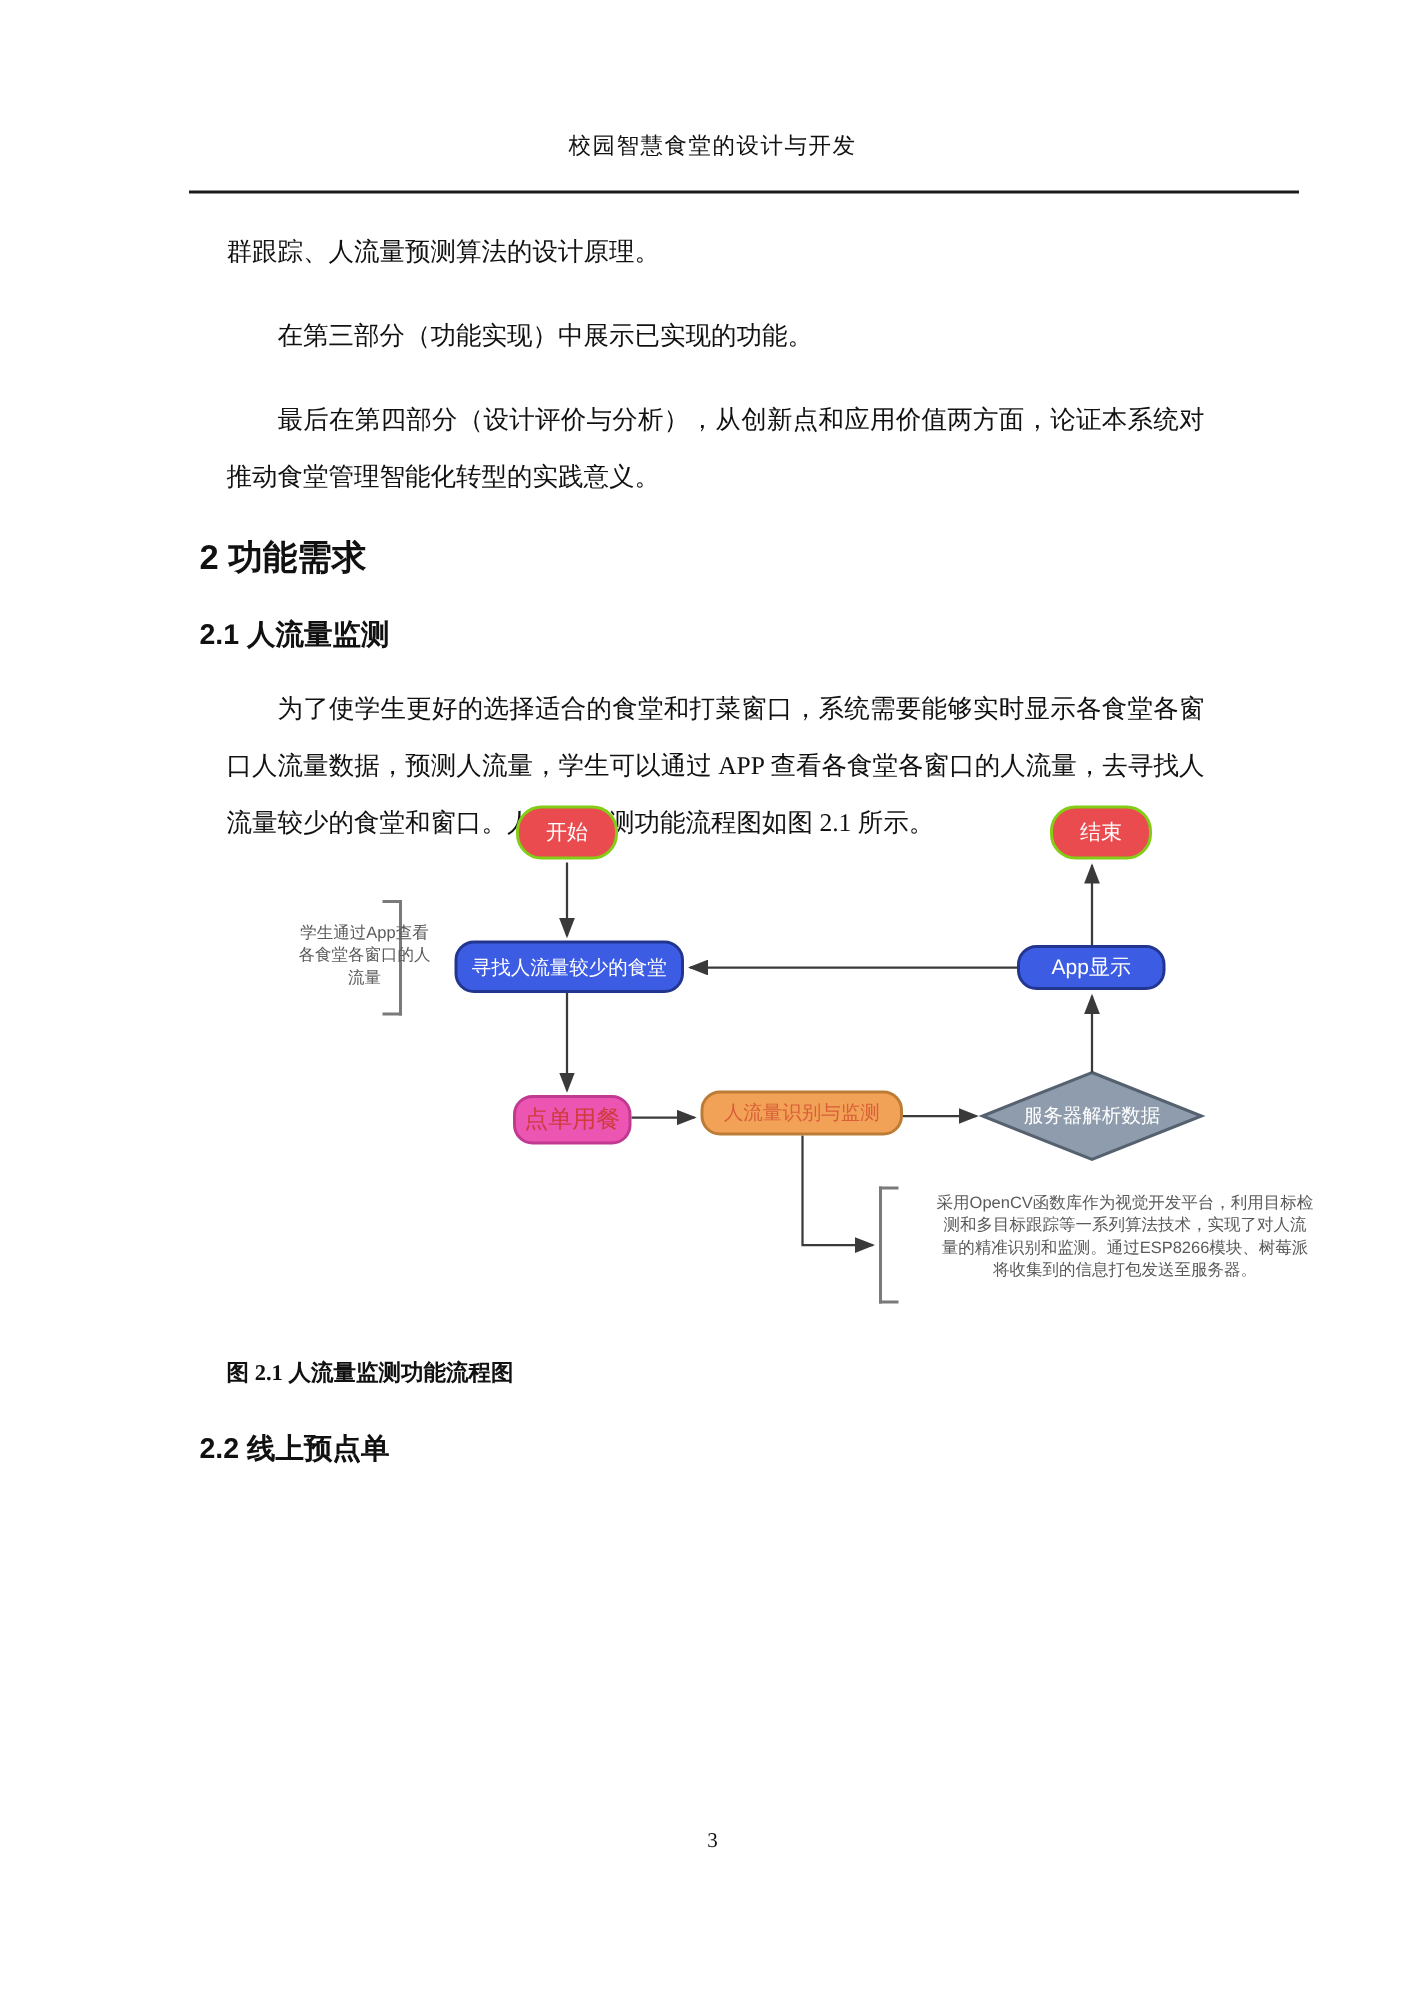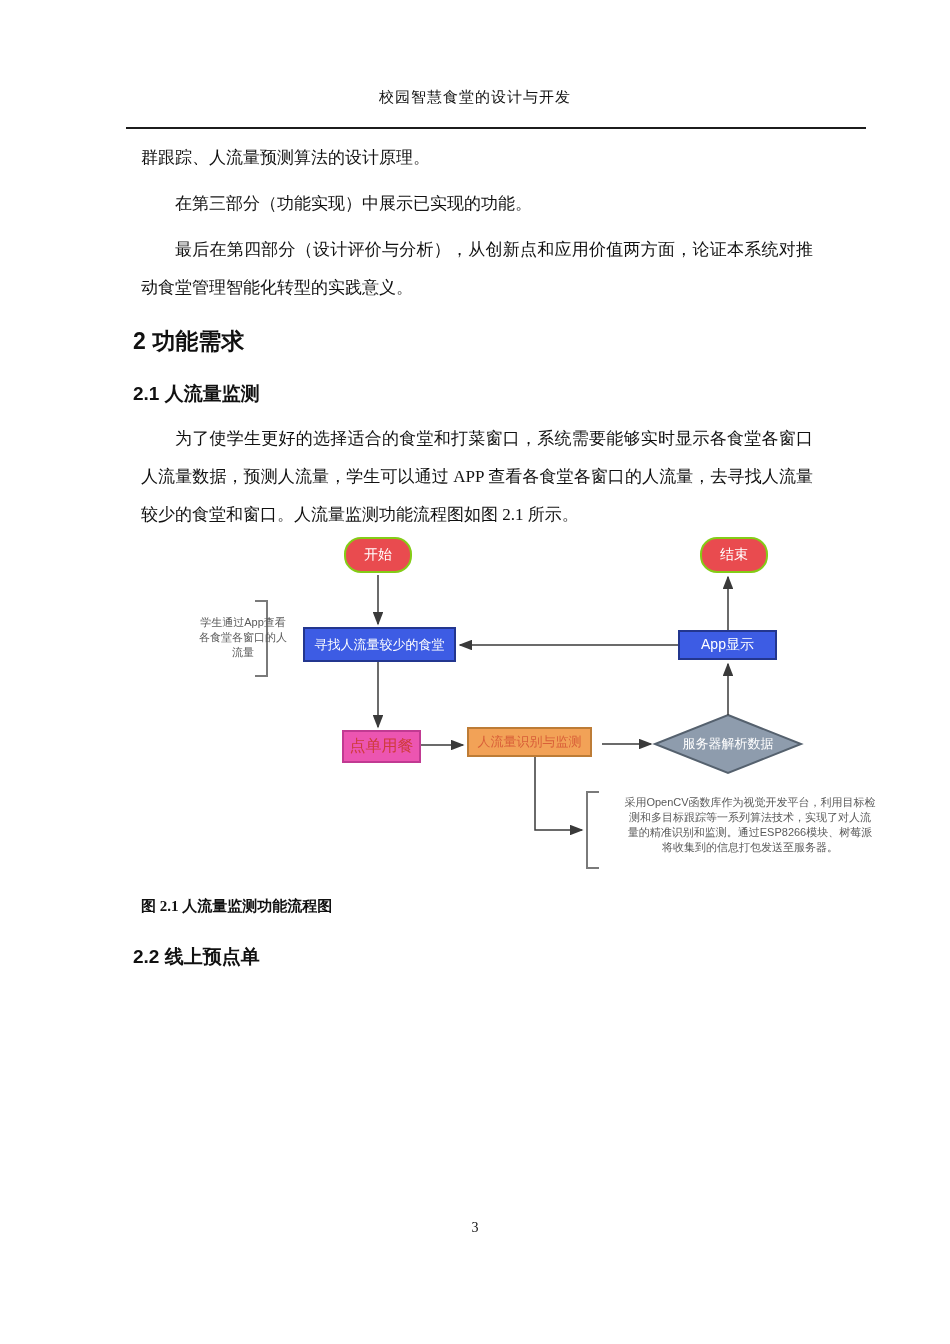--- a/index.html
+++ b/index.html
@@ -9,44 +9,44 @@
     font-family:"Liberation Serif","DejaVu Serif",serif;color:#111;
   }
   
   .doc-title{position:absolute;top:88px;left:0;width:100%;text-align:center;
     font-size:15px;letter-spacing:1px;}
   .header-rule{position:absolute;top:127px;left:126px;width:740px;height:2px;background:#1c1c1c;}
   
   .col{position:absolute;left:133px;width:688px;font-size:17px;line-height:38px;}
   .col-1{top:131px;}
   .col-2{top:886px;}
-  .col p{margin:8px;text-align:justify;}
+  .col p{margin:18px;text-align:justify;}
   .indent{text-indent:2em;}
   h1.sec{font-family:"Liberation Sans","DejaVu Sans",sans-serif;font-weight:bold;
     font-size:23px;line-height:28px;margin:20px 0 0 0;}
   h2.sec{font-family:Liberation Sans, sans-serif;font-weight:bold;
     font-size:19px;line-height:24px;margin:27px 0 14px 0;}
   .fig-caption{margin:0;text-align:center;font-weight:bold;font-size:15px;line-height:24px;}
   .page-number{position:absolute;top:1220px;left:0;width:100%;text-align:center;font-size:14px;}
   
   .figure{position:absolute;top:525px;left:0;width:950px;height:368px;
     font-family:"Liberation Sans","DejaVu Sans",sans-serif;}
   .figure svg.overlay{position:absolute;top:0;left:0;width:950px;height:368px;}
   .node{position:absolute;display:flex;align-items:center;justify-content:center;
-    box-sizing:border-box;text-align:center;}
+    box-sizing:border-box;text-align:center;border-radius:13px;}
   .stadium{width:68px;height:36px;background:#e94b4f;border:2px solid #84cc16;
     border-radius:17px;color:#fff;font-size:14px;}
   .n-start{left:344px;top:12px;}
   .n-end{left:700px;top:12px;}
   .rect-blue{background:#3d5ce4;border:2px solid #23368f;color:#fff;}
   .n-find{left:303px;top:102px;width:153px;height:35px;font-size:13px;}
   .n-app{left:678px;top:105px;width:99px;height:30px;font-size:14px;}
   .n-order{left:342px;top:205px;width:79px;height:33px;background:#ec55b1;
     border:2px solid #c13a92;color:#cf3c3c;font-size:16px;}
-  .n-monitor{left:467px;top:202px;width:125px;height:30px;background:#f2a257;
+  .n-monitor{left:467px;top:202px;width:135px;height:30px;background:#f2a257;
     border:2px solid #bd7c36;color:#d95f38;font-size:13px;}
   .n-server{left:655px;top:190px;width:146px;height:58px;color:#fff;font-size:13px;}
   .note{position:absolute;color:#5a5a5a;font-size:11px;line-height:15px;text-align:center;margin-left:28px;}
   .note-left{left:168px;top:90px;width:94px;}
   .note-right{left:596px;top:270px;width:252px;}
   .bracket{position:absolute;box-sizing:border-box;}
   .bracket-right{left:255px;top:75px;width:13px;height:77px;
     border-top:2px solid #7a7a7a;border-bottom:2px solid #7a7a7a;border-right:2px solid #7a7a7a;}
   .bracket-left{left:586px;top:266px;width:13px;height:78px;
     border-top:2px solid #7a7a7a;border-bottom:2px solid #7a7a7a;border-left:2px solid #7a7a7a;}

